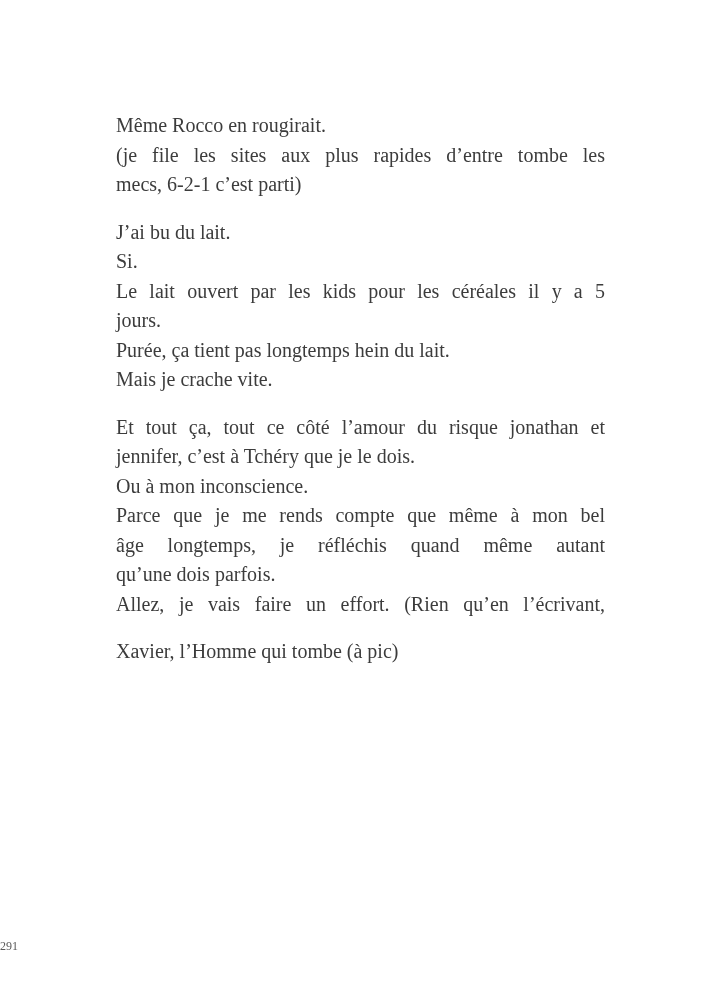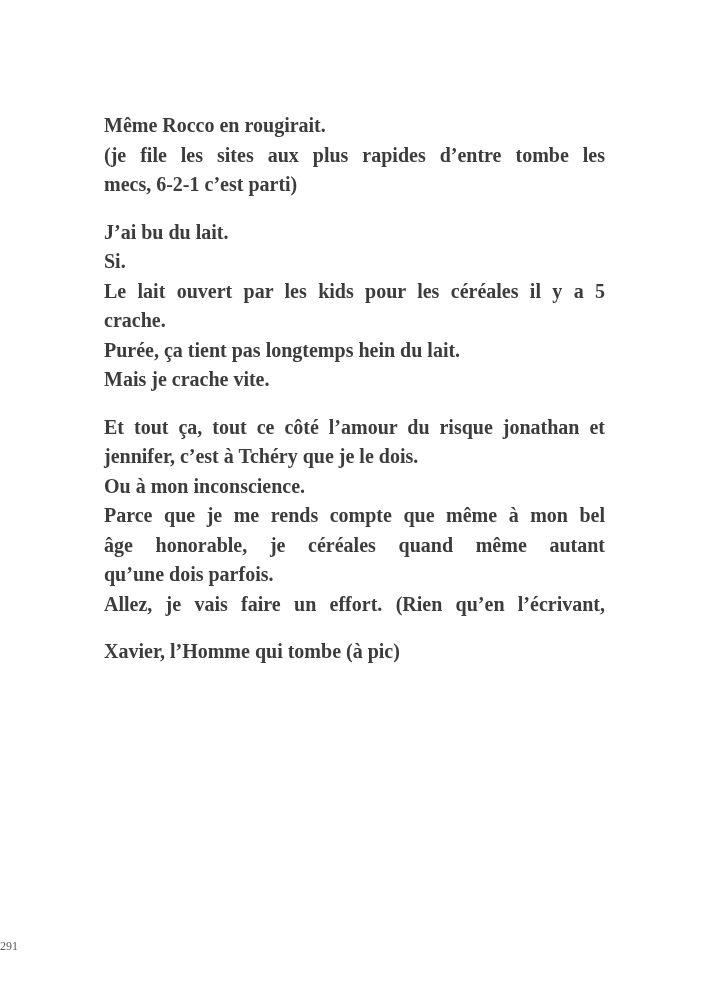--- a/index.html
+++ b/index.html
@@ -19,23 +19,22 @@
   .text-block {
     position: absolute;
     left: 104px;
     top: 111px;
     width: 501px;
     font-size: 20px;
     line-height: 29.5px;
     color: #3c3c3c;
   }
   .para {
-    margin: 0 0 18px 0;
+    margin: 0 0 18px 12px;
     padding: 0;
-    font-weight: bold;
   }
   .para:last-child { margin-bottom: 0; }
   .line {
     display: block;
     text-align: left;
     white-space: normal;
   }
   .line.j {
     text-align: justify;
     text-align-last: justify;
@@ -57,30 +56,30 @@
   <section class="text-block" id="paragraphs">
       <p class="para">
         <span class="line">Même Rocco en rougirait.</span>
         <span class="line j">(je file les sites aux plus rapides d’entre tombe les</span>
         <span class="line">mecs, 6-2-1 c’est parti)</span>
       </p>
       <p class="para">
         <span class="line">J’ai bu du lait.</span>
         <span class="line">Si.</span>
         <span class="line j">Le lait ouvert par les kids pour les céréales il y a 5</span>
-        <span class="line">crache.</span>
+        <span class="line">jours.</span>
         <span class="line">Purée, ça tient pas longtemps hein du lait.</span>
         <span class="line">Mais je crache vite.</span>
       </p>
       <p class="para">
         <span class="line j">Et tout ça, tout ce côté l’amour du risque jonathan et</span>
         <span class="line">jennifer, c’est à Tchéry que je le dois.</span>
         <span class="line">Ou à mon inconscience.</span>
         <span class="line j">Parce que je me rends compte que même à mon bel</span>
-        <span class="line j">âge honorable, je céréales quand même autant</span>
+        <span class="line j">âge longtemps, je réfléchis quand même autant</span>
         <span class="line">qu’une dois parfois.</span>
         <span class="line j">Allez, je vais faire un effort. (Rien qu’en l’écrivant,</span>
       </p>
       <p class="para">
         <span class="line">Xavier, l’Homme qui tombe (à pic)</span>
       </p>
     </section>
   <footer class="page-number">291</footer>
 </main>
 

